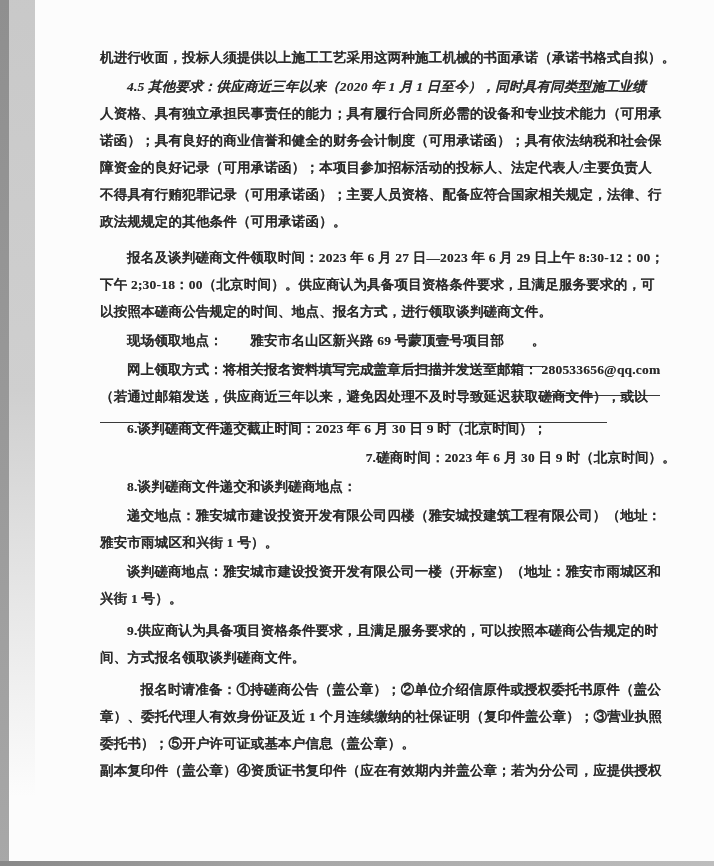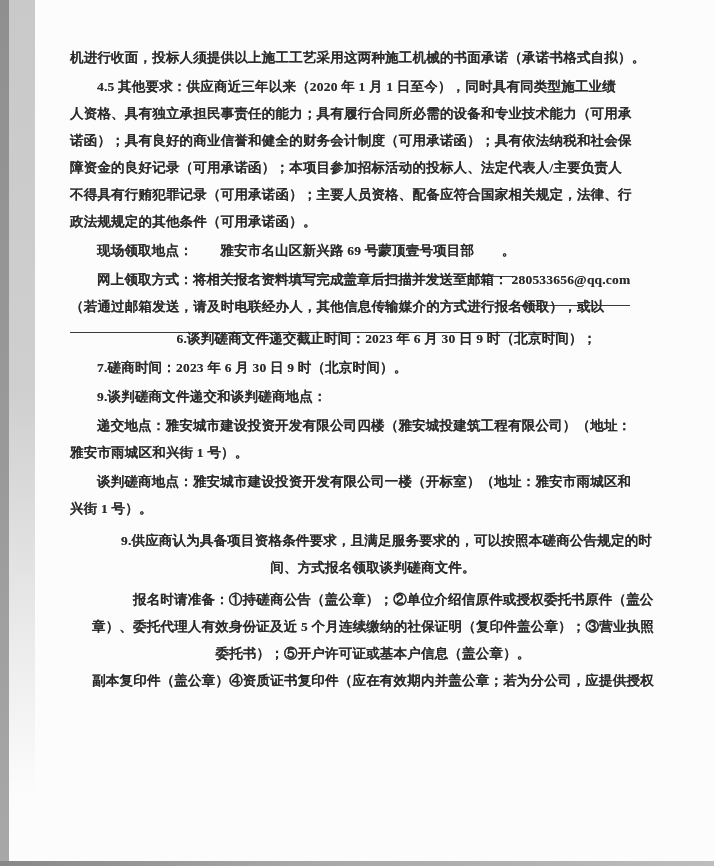--- a/index.html
+++ b/index.html
@@ -34,74 +34,79 @@
   }
   .page-content{
     position:absolute;left:70px;top:44px;width:606px;
     color:#2b2b2b;font-weight:bold;font-size:13.5px;
     letter-spacing:0.2px;
     text-shadow:0 0 0.5px rgba(40,40,40,0.55);
   }
   .para{margin-top:2px;}
   .para:first-child{margin-top:0;}
   .para.gap-lg{margin-top:9px;}
-  .para.gap-md{margin-top:5px;text-align:center;}
+  .para.gap-md{margin-top:5px;}
   .line{
-    line-height:27px;height:27px;white-space:pre;overflow:visible;
+    line-height:27px;height:27px;white-space:pre;overflow:visible;margin-left:30px;
   }
   .line span{vertical-align:baseline;}
   .u{border-bottom:1.4px solid #3a3a3a;padding-bottom:18px;}
 </style>
 </head>
 <body>
 
 <div class="photo">
   <div class="edge-left-dark"></div>
   <div class="edge-left-soft"></div>
   <div class="edge-bottom"></div>
   <div class="page-content">
       <div class="para">
         <div class="line"><span>机进行收面，投标人须提供以上施工工艺采用这两种施工机械的书面承诺（承诺书格式自拟）。</span></div>
       </div>
       <div class="para">
-        <div class="line" style="padding-left: 2em;"><span>4.5 其他要求：供应商近三年以来（2020 年 1 月 1 日至今），同时具有同类型施工业绩</span></div>
+        <div class="line" style="padding-left: 2em; font-style: italic;"><span>4.5 其他要求：供应商近三年以来（2020 年 1 月 1 日至今），同时具有同类型施工业绩</span></div>
         <div class="line"><span>人资格、具有独立承担民事责任的能力；具有履行合同所必需的设备和专业技术能力（可用承</span></div>
         <div class="line"><span>诺函）；具有良好的商业信誉和健全的财务会计制度（可用承诺函）；具有依法纳税和社会保</span></div>
         <div class="line"><span>障资金的良好记录（可用承诺函）；本项目参加招标活动的投标人、法定代表人/主要负责人</span></div>
         <div class="line"><span>不得具有行贿犯罪记录（可用承诺函）；主要人员资格、配备应符合国家相关规定，法律、行</span></div>
         <div class="line"><span>政法规规定的其他条件（可用承诺函）。</span></div>
       </div>
+      <div class="para gap-lg">
+        <div class="line" style="padding-left: 2em;"><span>报名及谈判磋商文件领取时间：2023 年 6 月 27 日—2023 年 6 月 29 日上午 8:30-12：00；</span></div>
+        <div class="line"><span>下午 2;30-18：00（北京时间）。供应商认为具备项目资格条件要求，且满足服务要求的，可</span></div>
+        <div class="line"><span>以按照本磋商公告规定的时间、地点、报名方式，进行领取谈判磋商文件。</span></div>
+      </div>
       <div class="para">
         <div class="line" style="padding-left: 2em;"><span>现场领取地点：</span><span class="u">　　雅安市名山区新兴路 69 号蒙顶壹号项目部　　。</span></div>
       </div>
       <div class="para">
         <div class="line" style="padding-left: 2em;"><span>网上领取方式：将相关报名资料填写完成盖章后扫描并发送至邮箱：</span><span class="u"> 280533656@qq.com</span></div>
-        <div class="line"><span class="u">（若通过邮箱发送，请及时电联经办人，其他信息传输媒介的方式进行报名领取）</span><span>，或以</span></div>
+        <div class="line"><span class="u">（若通过邮箱发送，供应商近三年以来，避免因处理不及时导致延迟获取磋商文件）</span><span>，或以</span></div>
       </div>
       <div class="para gap-md">
         <div class="line" style="padding-left: 2em;"><span>6.谈判磋商文件递交截止时间：2023 年 6 月 30 日 9 时（北京时间）；</span></div>
       </div>
       <div class="para">
-        <div class="line" style="padding-left: 2em;"><span>7.磋商时间：2023 年 6 月 30 日 9 时（北京时间）。</span></div>
+        <div class="line" style="padding-left: 2em; text-align: right;"><span>7.磋商时间：2023 年 6 月 30 日 9 时（北京时间）。</span></div>
       </div>
       <div class="para">
-        <div class="line" style="padding-left: 2em;"><span>9.谈判磋商文件递交和谈判磋商地点：</span></div>
+        <div class="line" style="padding-left: 2em;"><span>8.谈判磋商文件递交和谈判磋商地点：</span></div>
       </div>
       <div class="para">
         <div class="line" style="padding-left: 2em;"><span>递交地点：雅安城市建设投资开发有限公司四楼（雅安城投建筑工程有限公司）（地址：</span></div>
         <div class="line"><span>雅安市雨城区和兴街 1 号）。</span></div>
       </div>
       <div class="para">
         <div class="line" style="padding-left: 2em;"><span>谈判磋商地点：雅安城市建设投资开发有限公司一楼（开标室）（地址：雅安市雨城区和</span></div>
         <div class="line"><span>兴街 1 号）。</span></div>
       </div>
       <div class="para gap-md">
         <div class="line" style="padding-left: 2em;"><span>9.供应商认为具备项目资格条件要求，且满足服务要求的，可以按照本磋商公告规定的时</span></div>
         <div class="line"><span>间、方式报名领取谈判磋商文件。</span></div>
       </div>
       <div class="para gap-md">
         <div class="line" style="padding-left: 3em;"><span>报名时请准备：①持磋商公告（盖公章）；②单位介绍信原件或授权委托书原件（盖公</span></div>
-        <div class="line"><span>章）、委托代理人有效身份证及近 5 个月连续缴纳的社保证明（复印件盖公章）；③营业执照</span></div>
+        <div class="line"><span>章）、委托代理人有效身份证及近 1 个月连续缴纳的社保证明（复印件盖公章）；③营业执照</span></div>
         <div class="line"><span>委托书）；⑤开户许可证或基本户信息（盖公章）。</span></div>
         <div class="line"><span>副本复印件（盖公章）④资质证书复印件（应在有效期内并盖公章；若为分公司，应提供授权</span></div>
       </div>
     </div>
 </div>
 
 </body></html>

